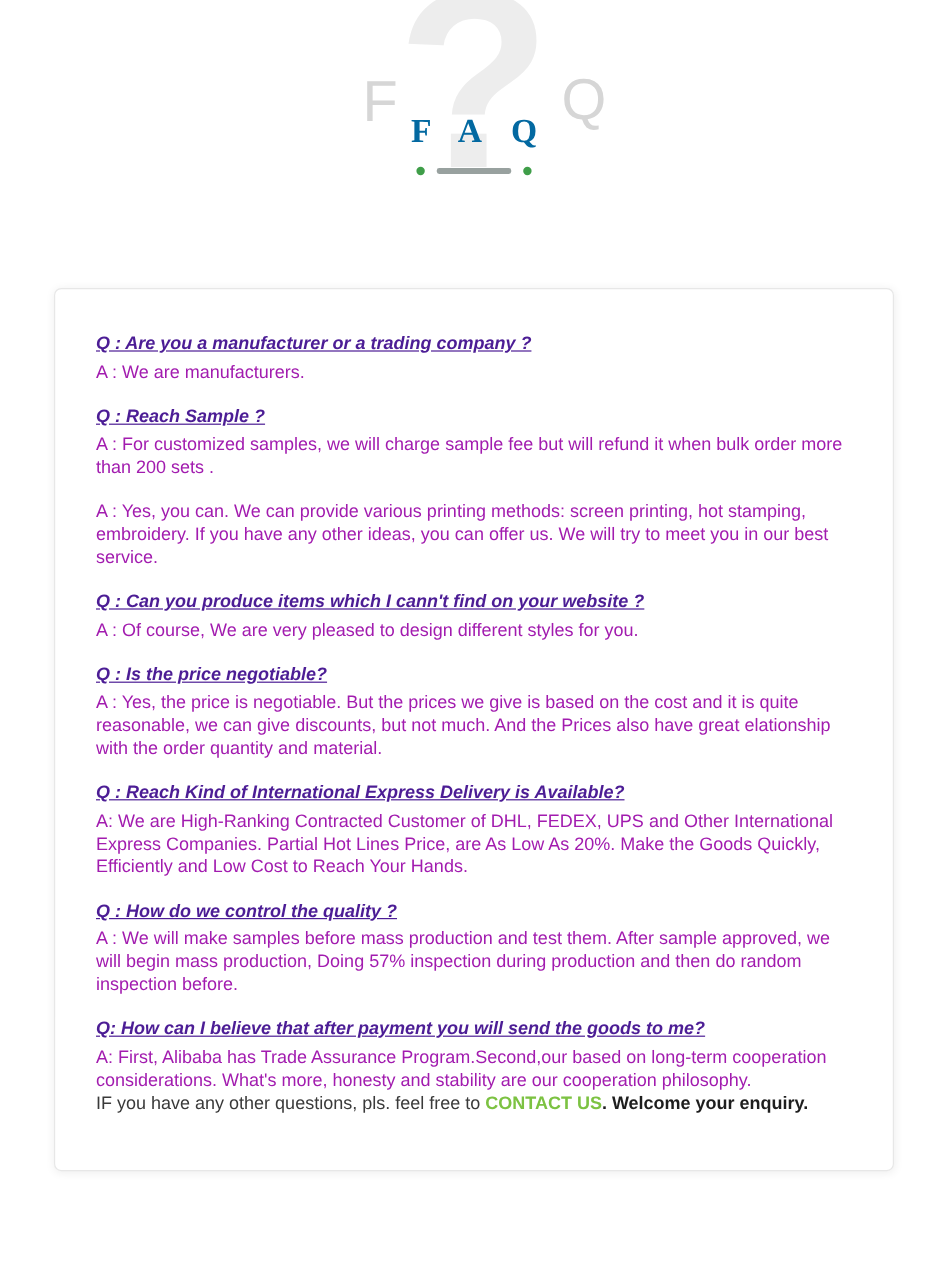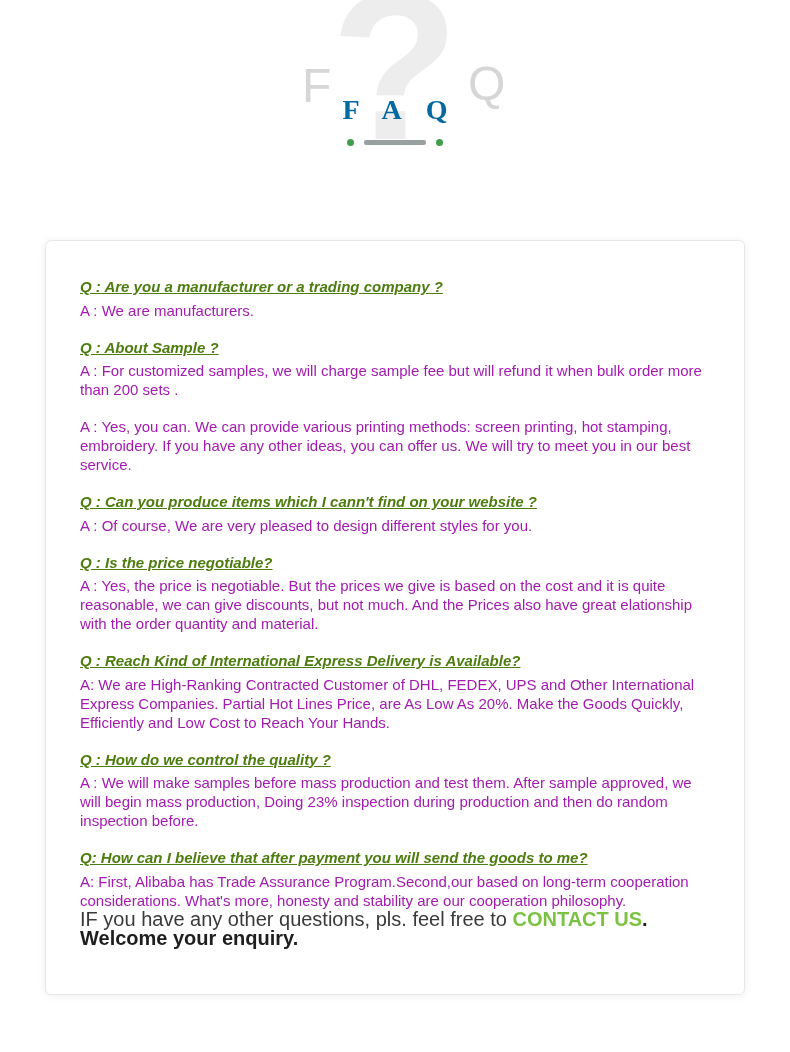--- a/index.html
+++ b/index.html
@@ -84,31 +84,31 @@
     box-shadow: 0 1px 8px rgba(0,0,0,0.07);
     padding: 36px 34px 30px 34px;
   }
   .qa-item { margin-bottom: 18px; }
   .qa-item:last-child { margin-bottom: 16px; }
   .question {
     font-size: 15px;
     font-weight: bold;
     font-style: italic;
     text-decoration: underline;
-    color: #4d7c0f;
+    color: #4c1d95;
     line-height: 1.3;
     margin-bottom: 4px;
   }
   .answer {
     font-size: 15px;
     color: #a21caf;
     line-height: 19px;
   }
   .closing-line {
-    font-size: 20px;
+    font-size: 15px;
     color: #3a3a3a;
     line-height: 19px;
   }
   .contact-link {
     color: #7cc242;
     font-weight: bold;
     cursor: pointer;
     text-decoration: none;
   }
   .closing-emphasis {
@@ -132,21 +132,21 @@
 </div>
 
 <div class="faq-card">
 
   <div class="qa-item">
     <div class="question">Q : Are you a manufacturer or a trading company ?</div>
     <div class="answer">A : We are manufacturers.</div>
   </div>
 
   <div class="qa-item">
-    <div class="question">Q : About Sample ?</div>
+    <div class="question">Q : Reach Sample ?</div>
     <div class="answer">A : For customized samples, we will charge sample fee but will refund it when bulk order more than 200 sets .</div>
   </div>
 
   <div class="qa-item">
     <div class="answer">A : Yes, you can. We can provide various printing methods: screen printing, hot stamping, embroidery. If you have any other ideas, you can offer us. We will try to meet you in our best service.</div>
   </div>
 
   <div class="qa-item">
     <div class="question">Q : Can you produce items which I cann't find on your website ?</div>
     <div class="answer">A : Of course, We are very pleased to design different styles for you.</div>
@@ -157,21 +157,21 @@
     <div class="answer">A : Yes, the price is negotiable. But the prices we give is based on the cost and it is quite reasonable, we can give discounts, but not much. And the Prices also have great elationship with the order quantity and material.</div>
   </div>
 
   <div class="qa-item">
     <div class="question">Q : Reach Kind of International Express Delivery is Available?</div>
     <div class="answer">A: We are High-Ranking Contracted Customer of DHL, FEDEX, UPS and Other International Express Companies. Partial Hot Lines Price, are As Low As 20%. Make the Goods Quickly, Efficiently and Low Cost to Reach Your Hands.</div>
   </div>
 
   <div class="qa-item">
     <div class="question">Q : How do we control the quality ?</div>
-    <div class="answer">A : We will make samples before mass production and test them. After sample approved, we will begin mass production, Doing 23% inspection during production and then do random inspection before.</div>
+    <div class="answer">A : We will make samples before mass production and test them. After sample approved, we will begin mass production, Doing 57% inspection during production and then do random inspection before.</div>
   </div>
 
   <div class="qa-item">
     <div class="question">Q: How can I believe that after payment you will send the goods to me?</div>
     <div class="answer">A: First, Alibaba has Trade Assurance Program.Second,our based on long-term cooperation considerations. What's more, honesty and stability are our cooperation philosophy.</div>
     <div class="closing-line">
       <span>IF you have any other questions, pls. feel free to </span><a class="contact-link">CONTACT US</a><span class="closing-emphasis">. </span><span class="closing-emphasis">Welcome your enquiry.</span>
     </div>
   </div>
 

